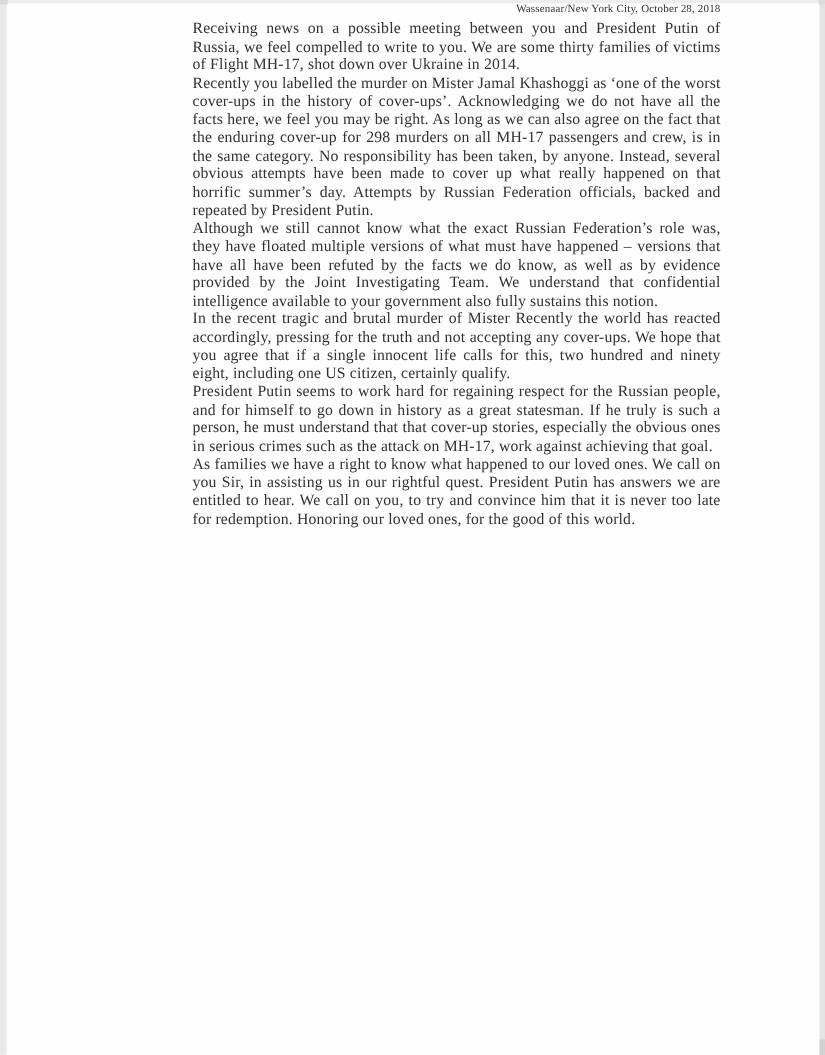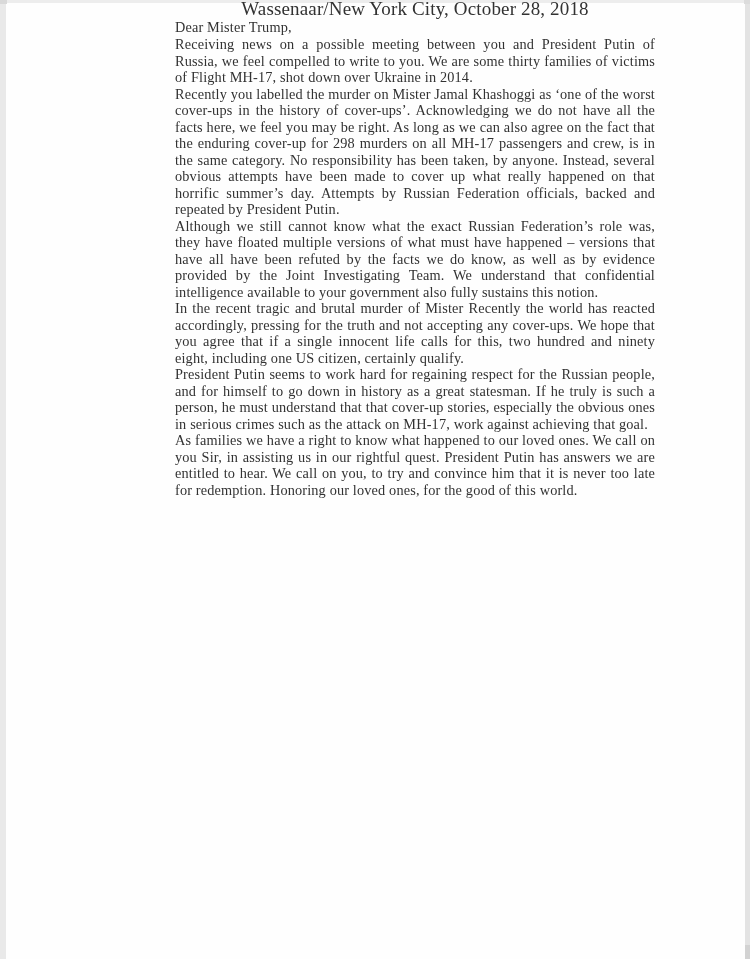--- a/index.html
+++ b/index.html
@@ -46,22 +46,22 @@
     top: 0;
     width: 480px;
     color: #323232;
     font-size: 14.3px;
     line-height: 16.5px;
     letter-spacing: 0.15px;
   }
   .sheet p { margin: 0; }
   .dateline {
     margin-top: 113px;
-    text-align: center;
-    font-size: 19px;
+    text-align: right;
+    font-size: 10px;
     line-height: 18px;
   }
   .recipient {
     margin-top: 57px;
     line-height: 18px;
   }
   .salutation {
     margin-top: 10px;
     line-height: 18px;
   }
@@ -82,21 +82,20 @@
   <div class="edge edge-left"></div>
   <div class="edge edge-top"></div>
   <div class="edge edge-right"></div>
   <div class="edge corner-tl"></div>
   <div class="edge corner-tr"></div>
 
   <div class="sheet">
     <p class="dateline">Wassenaar/New York City, October 28, 2018</p>
 
 
-    <p class="salutation">Dear Mister Trump,</p>
 
     <p class="para para-first">Receiving news on a possible meeting between you and President Putin of Russia, we feel compelled to write to you. We are some thirty families of victims of Flight MH-17, shot down over Ukraine in 2014.</p>
 
     <p class="para para-normal">Recently you labelled the murder on Mister Jamal Khashoggi as ‘one of the worst cover-ups in the history of cover-ups’. Acknowledging we do not have all the facts here, we feel you may be right. As long as we can also agree on the fact that the enduring cover-up for 298 murders on all MH-17 passengers and crew, is in the same category. No responsibility has been taken, by anyone. Instead, several obvious attempts have been made to cover up what really happened on that horrific summer’s day. Attempts by Russian Federation officials, backed and repeated by President Putin.</p>
 
     <p class="para para-normal">Although we still cannot know what the exact Russian Federation’s role was, they have floated multiple versions of what must have happened – versions that have all have been refuted by the facts we do know, as well as by evidence provided by the Joint Investigating Team. We understand that confidential intelligence available to your government also fully sustains this notion.</p>
 
     <p class="para para-normal">In the recent tragic and brutal murder of Mister Recently the world has reacted accordingly, pressing for the truth and not accepting any cover-ups. We hope that you agree that if a single innocent life calls for this, two hundred and ninety eight, including one US citizen, certainly qualify.</p>
 
     <p class="para para-normal">President Putin seems to work hard for regaining respect for the Russian people, and for himself to go down in history as a great statesman. If he truly is such a person, he must understand that that cover-up stories, especially the obvious ones in serious crimes such as the attack on MH-17, work against achieving that goal.</p>

